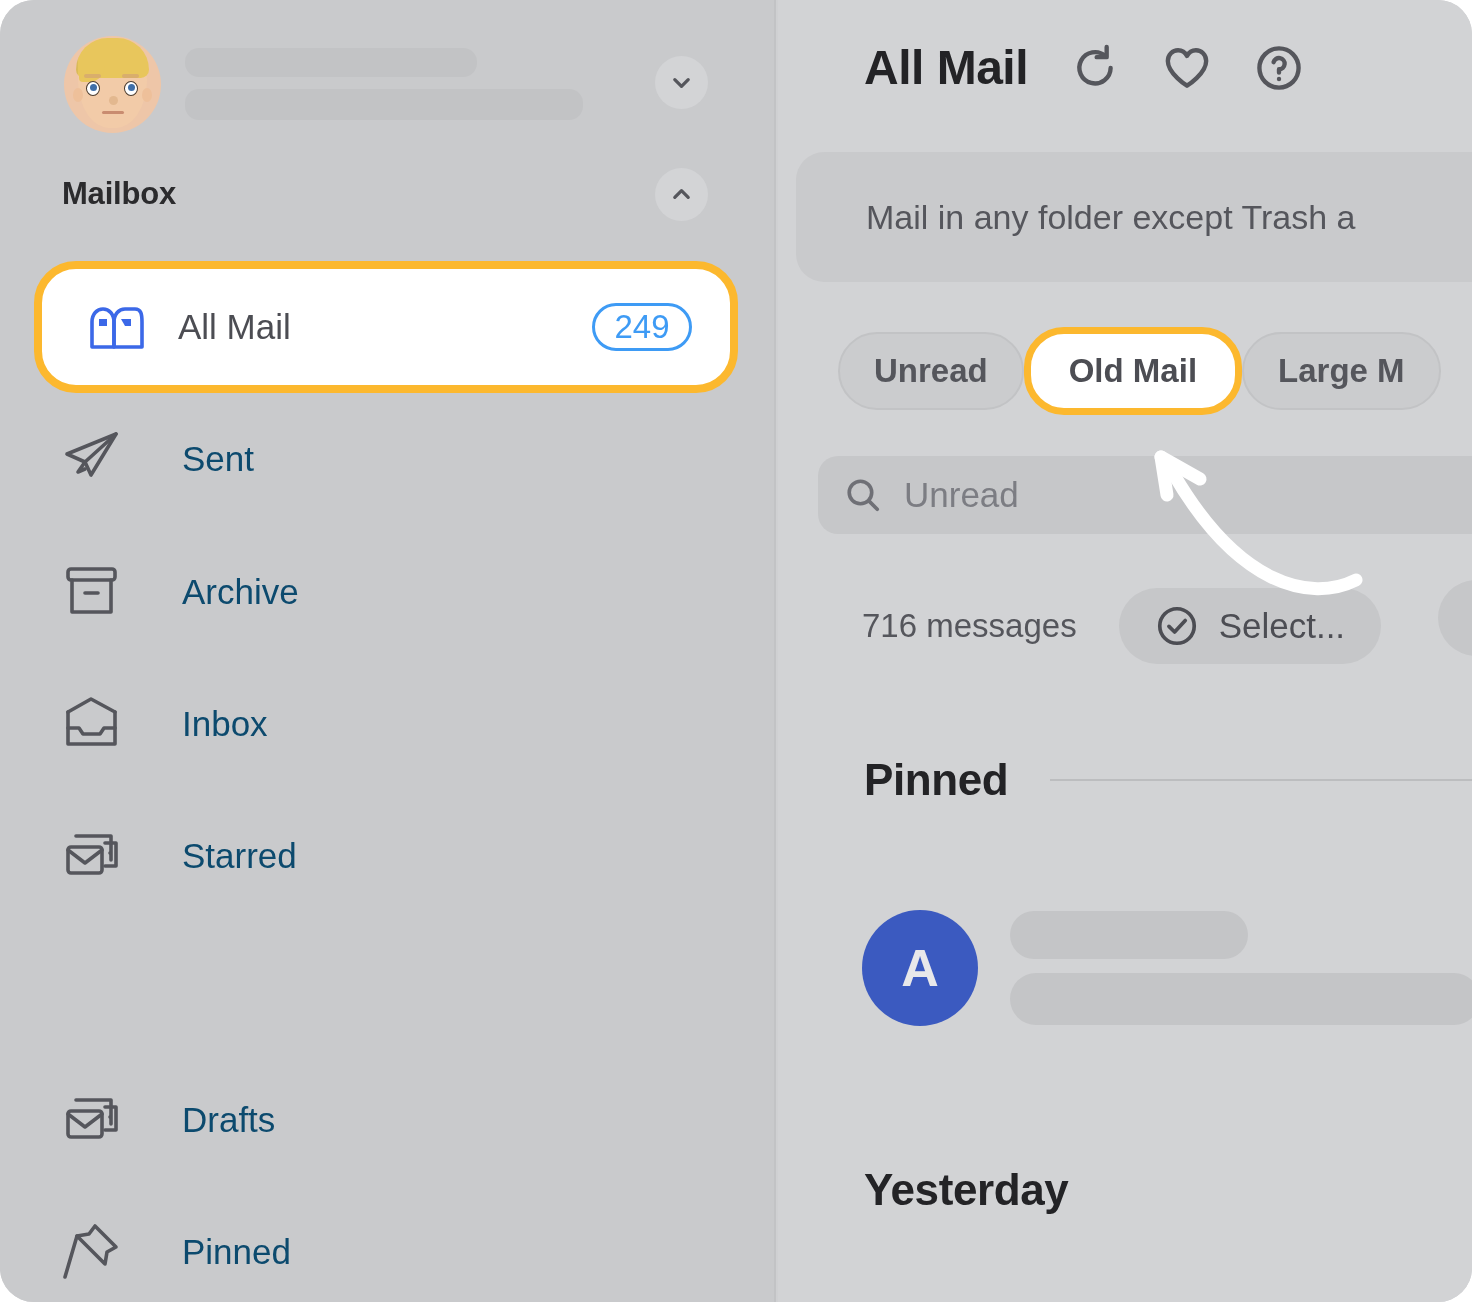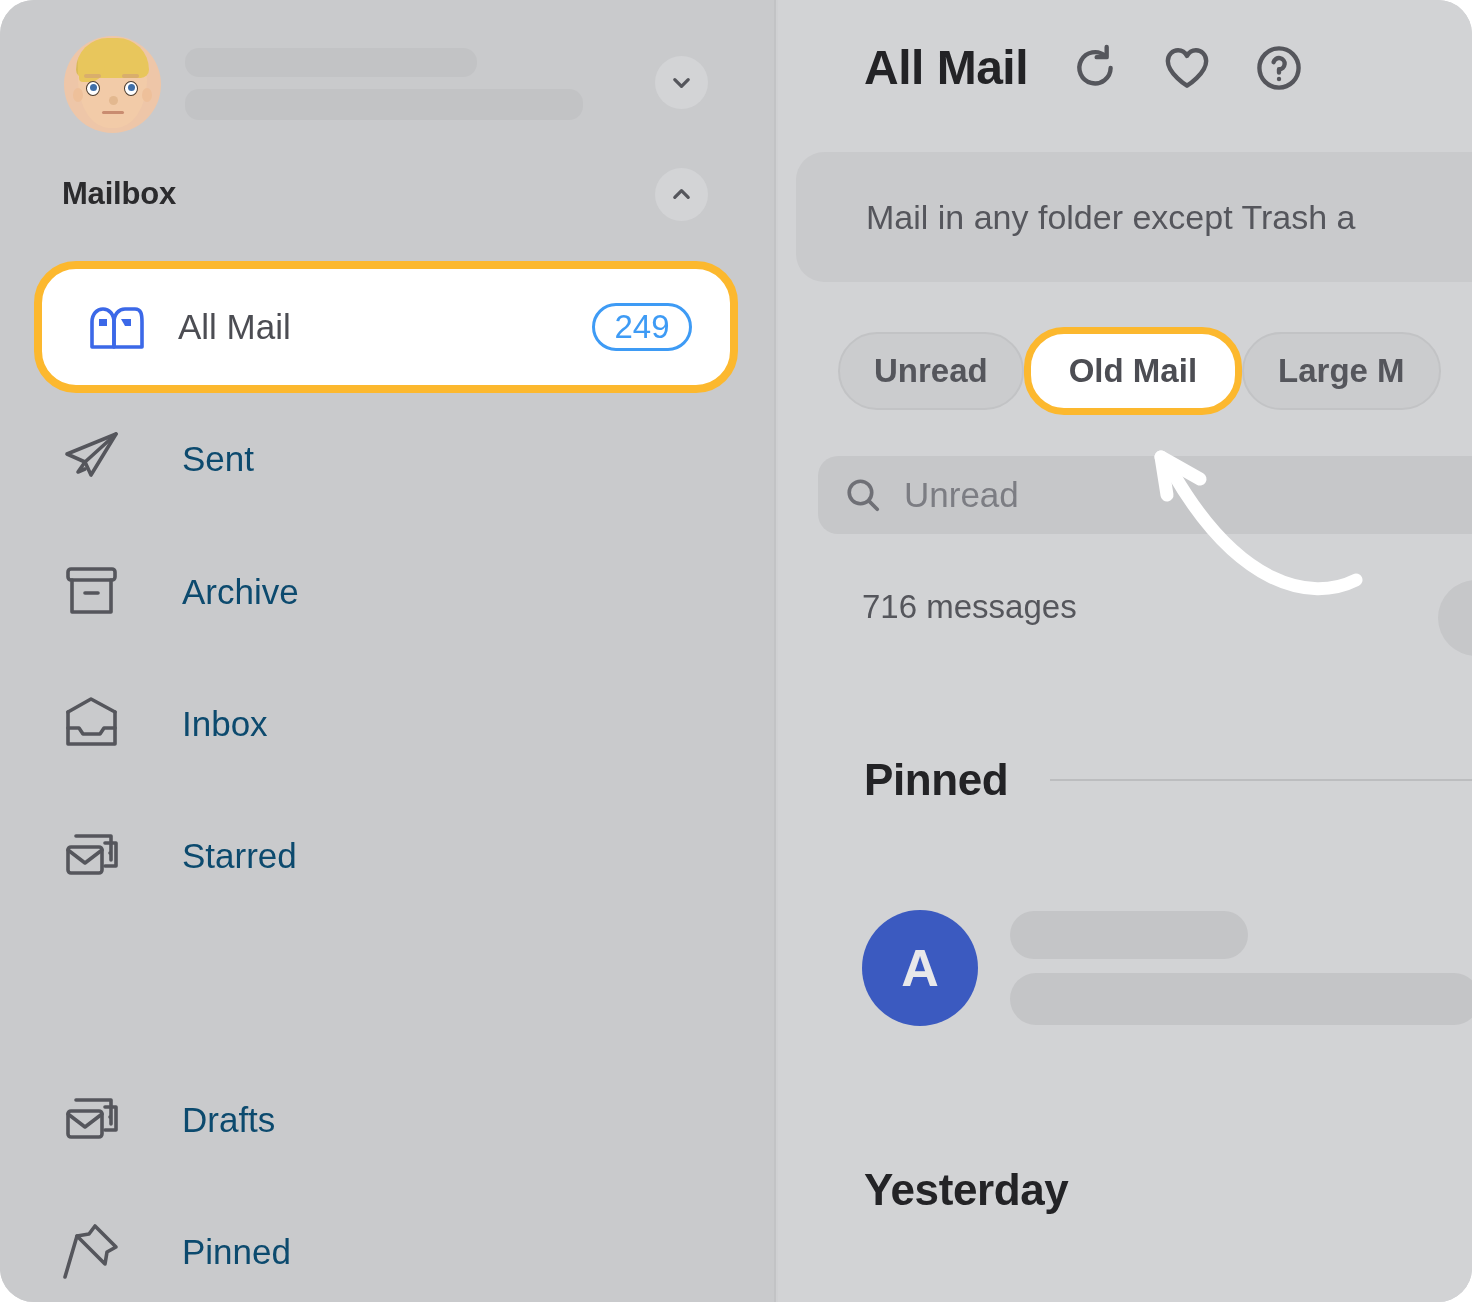--- a/index.html
+++ b/index.html
@@ -568,20 +568,29 @@
         <svg viewBox="0 0 24 24" fill="none" stroke="#6f7076" stroke-width="2.3" stroke-linecap="round" stroke-linejoin="round">
           <circle cx="10.4" cy="10.4" r="7.1"></circle>
           <line x1="15.7" y1="15.7" x2="21" y2="21"></line>
         </svg>
       </span>
       <span id="search-placeholder">Unread</span>
     </div>
 
     <div id="list-meta">
       <div id="message-count">716 messages</div>
+      <div id="select-button">
+        <span id="select-check">
+          <svg viewBox="0 0 24 24" fill="none" stroke="#4c4d53" stroke-width="2.0" stroke-linecap="round" stroke-linejoin="round">
+            <circle cx="12" cy="12" r="9.4"></circle>
+            <polyline points="7.6,12.2 10.7,15.3 16.5,9"></polyline>
+          </svg>
+        </span>
+        <span id="select-label">Select...</span>
+      </div>
     </div>
 
     <div id="extra-pill"></div>
 
     <div class="day-header" id="day-today">
       <span class="day-label">Pinned</span>
       <span class="day-rule"></span>
     </div>
 
     <div class="day-header" id="day-yesterday">

